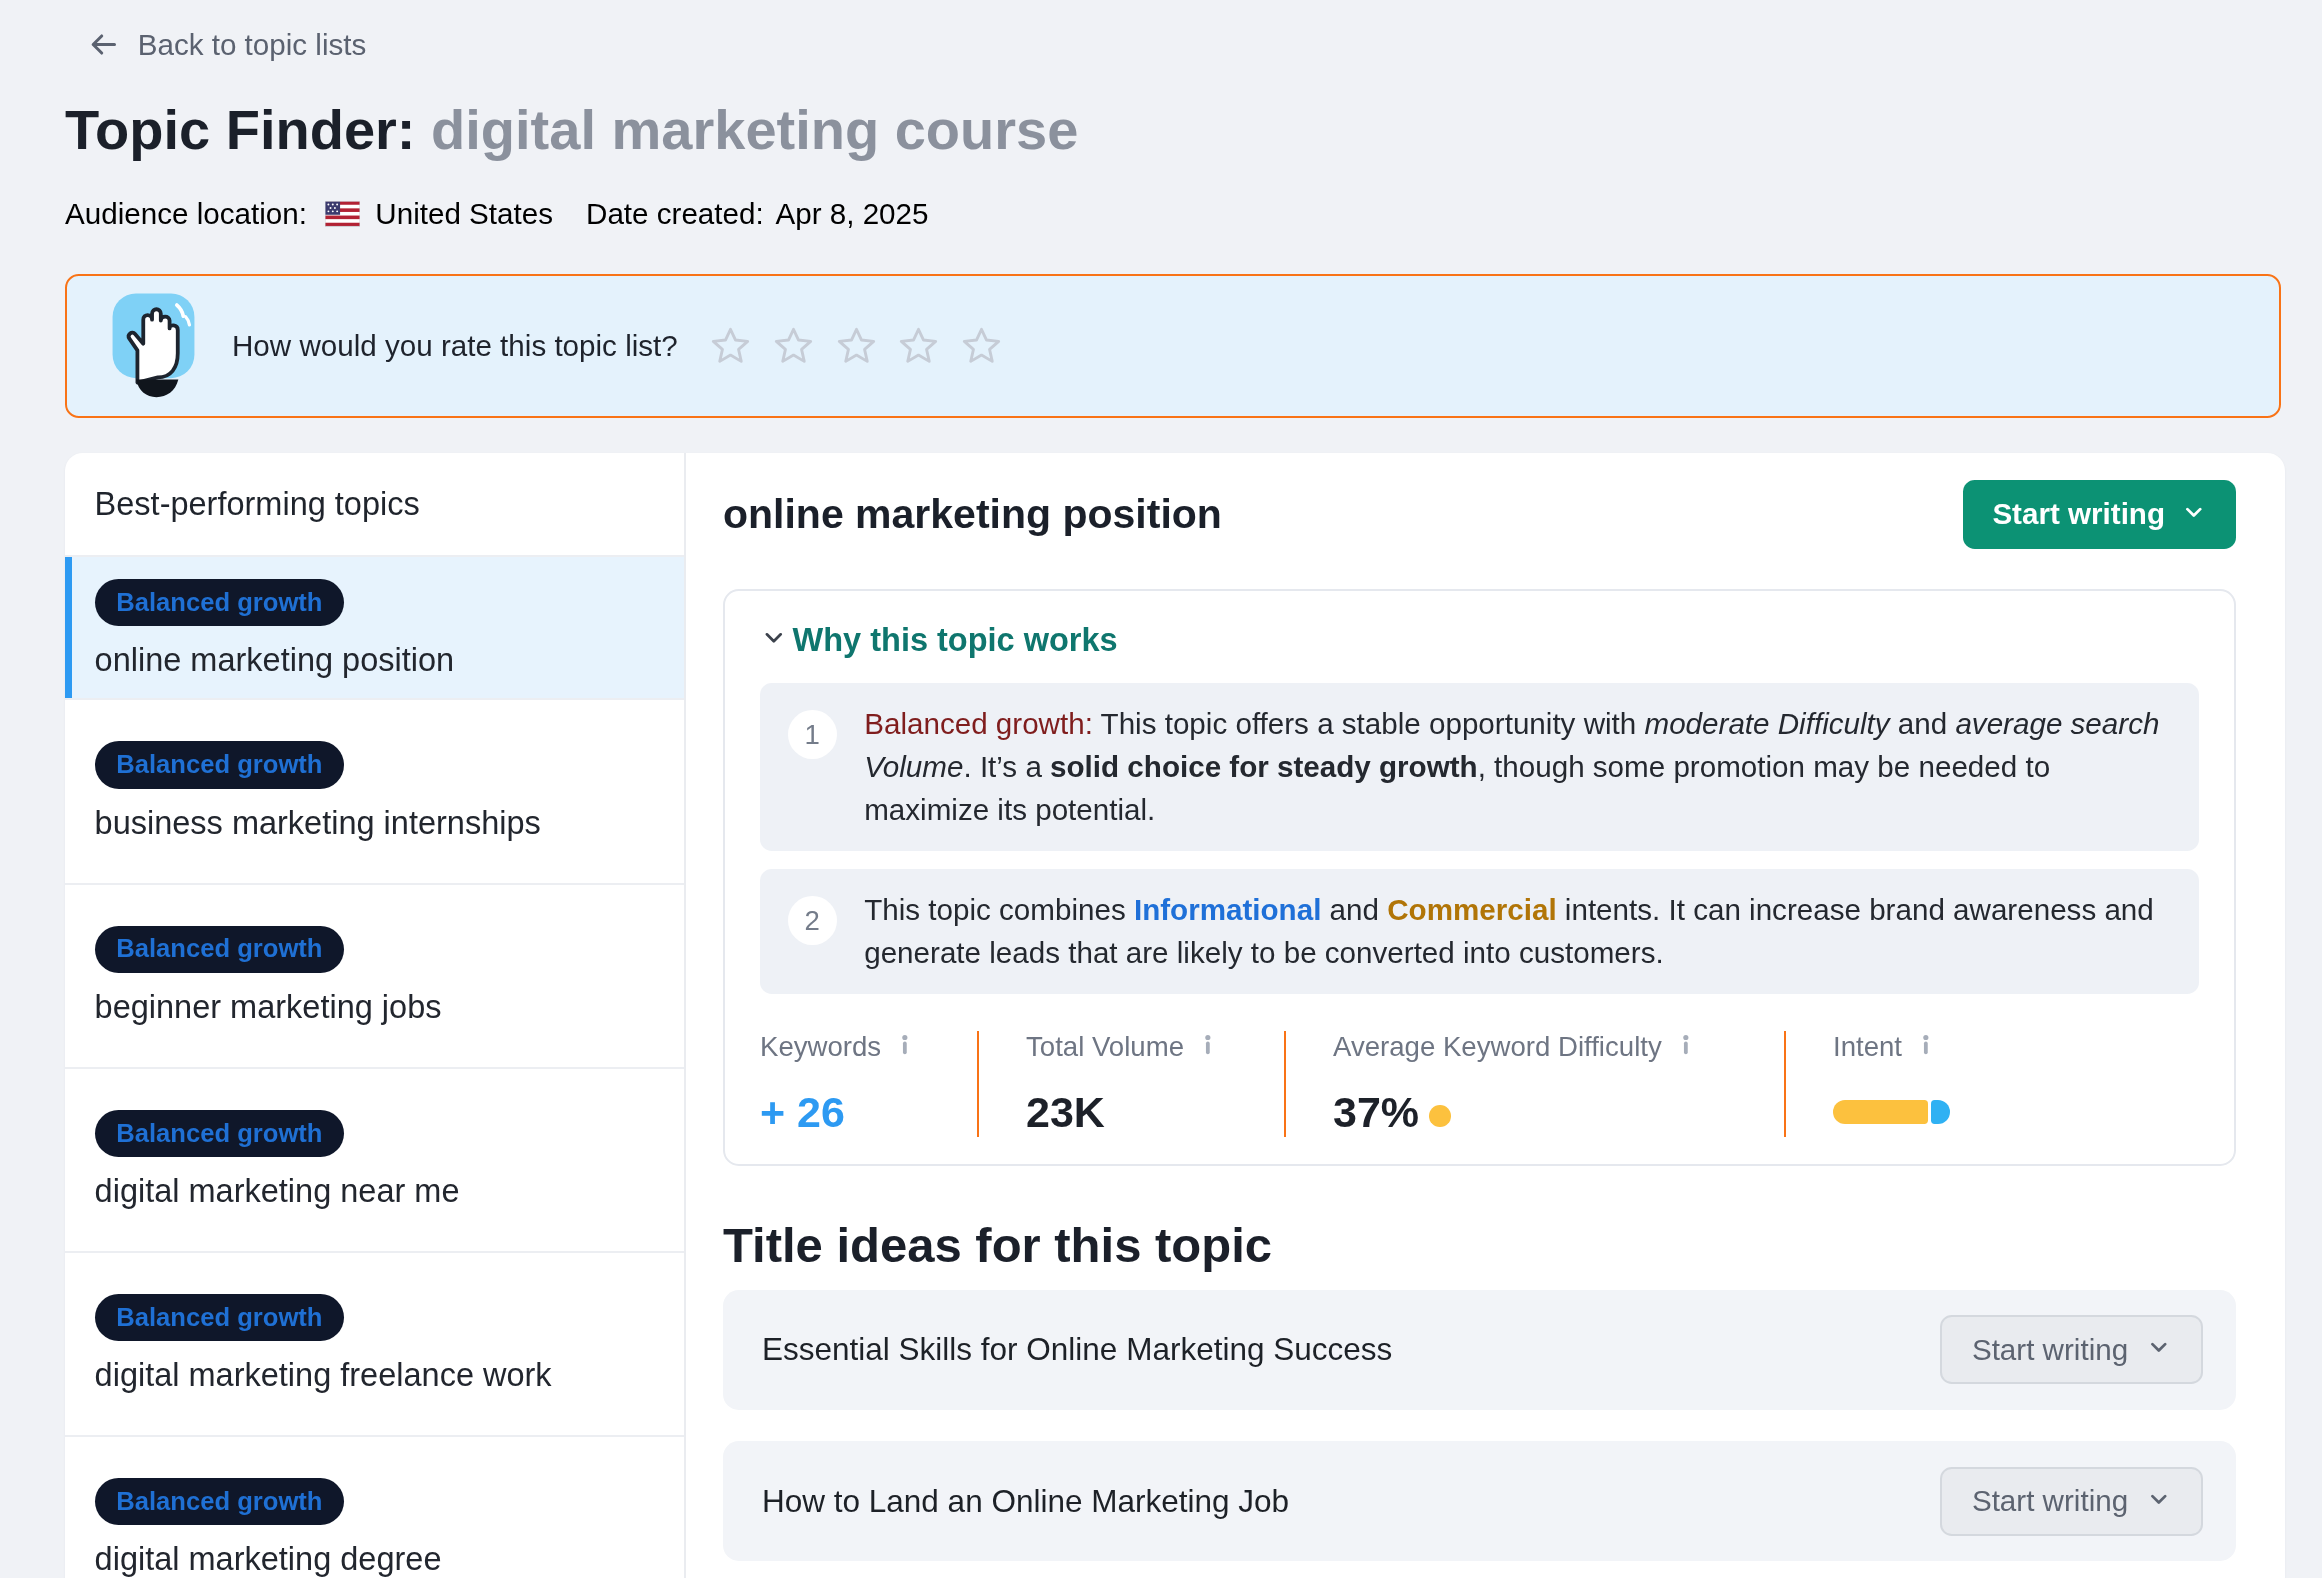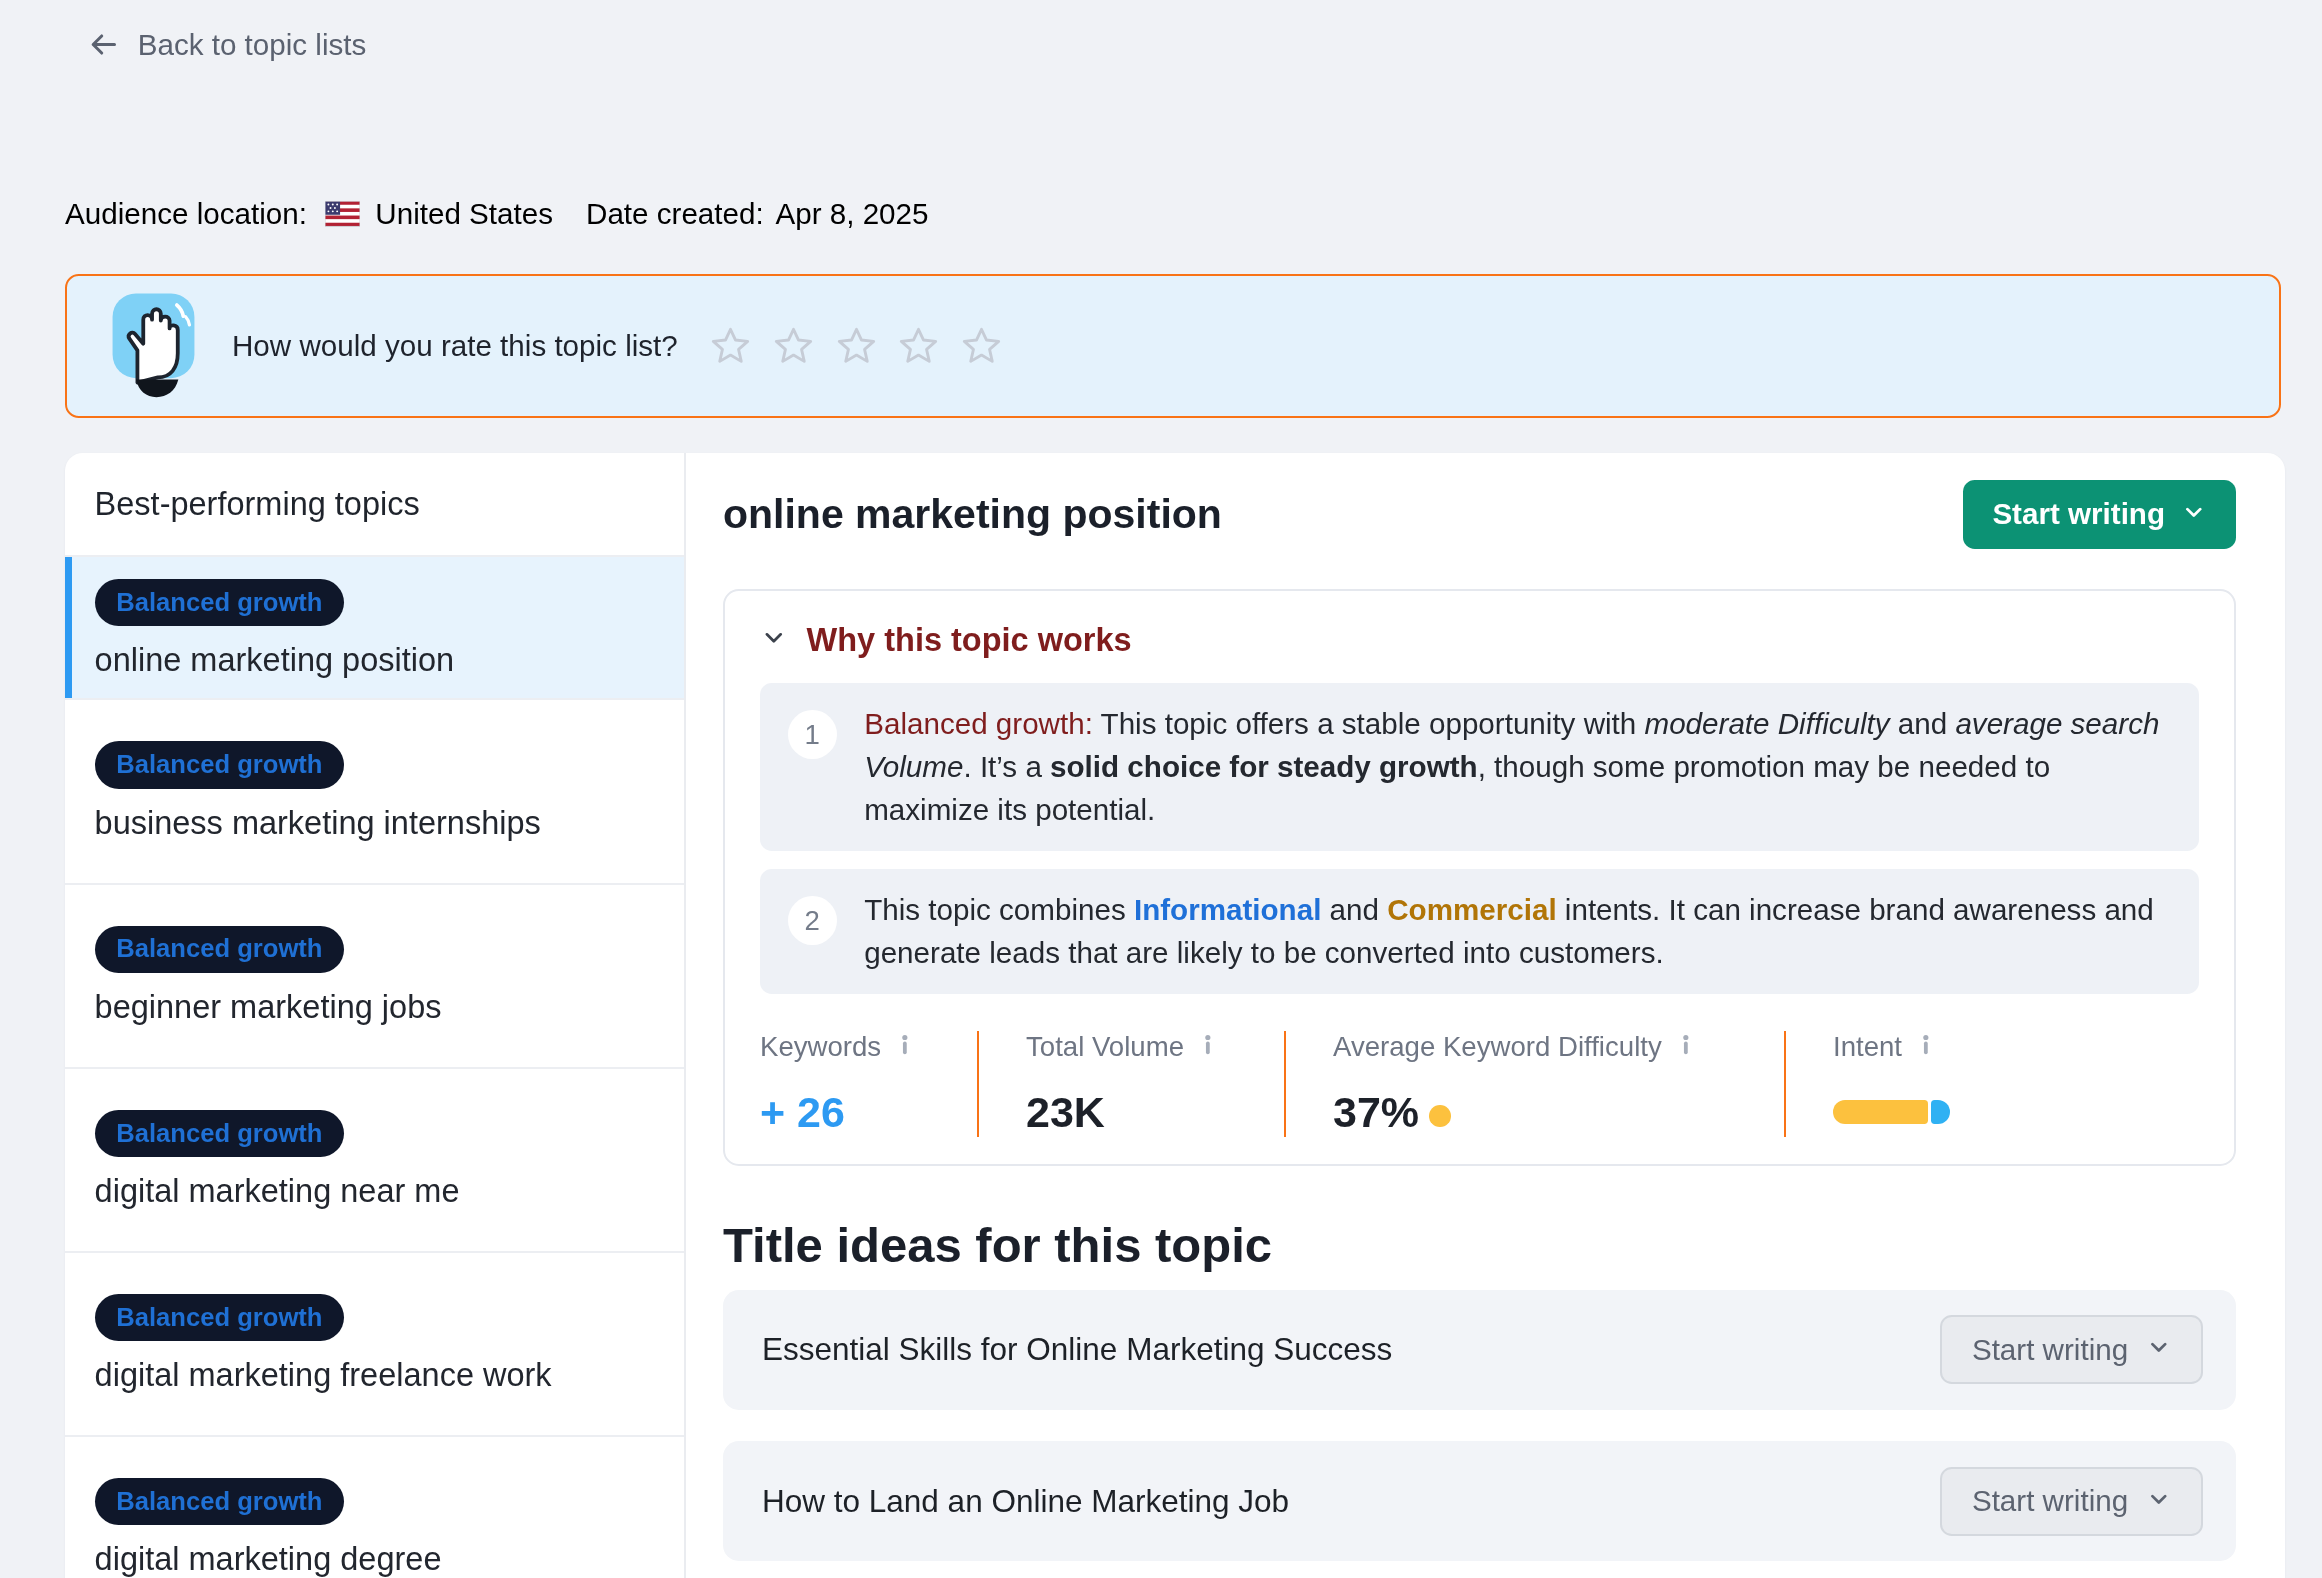--- a/index.html
+++ b/index.html
@@ -45,21 +45,21 @@
   .main{flex:1;box-sizing:border-box;padding:26.6px 49px 0 37px;min-width:0;}
   .main-head{display:flex;align-items:center;justify-content:space-between;height:69px;}
   .topic-heading{font-size:41px;font-weight:700;color:#1b202a;margin:0;}
   .btn-green{display:flex;align-items:center;gap:15.8px;background:#0c9274;color:#fff;
              font-size:29.6px;font-weight:600;border:none;border-radius:11.8px;height:69px;
              padding:0 29.6px;cursor:pointer;font-family:inherit;}
 
   
   .why{margin-top:40px;background:#fff;border:2px solid #e5e8ee;border-radius:15.8px;
        padding:31.5px 35px 27.6px;box-sizing:border-box;}
-  .why-head{display:flex;align-items:center;gap:19px;font-size:32.5px;font-weight:700;color:#7f1d1d;cursor:pointer;}
+  .why-head{display:flex;align-items:center;gap:5px;font-size:32.5px;font-weight:700;color:#0f766e;cursor:pointer;}
   .why-box{display:flex;align-items:flex-start;background:#eef1f6;border-radius:11.8px;
            padding:19.7px 27.6px;margin-top:23.6px;}
   .why-box + .why-box{margin-top:17.7px;}
   .why-box .num{flex:none;width:49px;height:49px;border-radius:50%;background:#fff;color:#747c8a;
                 font-size:27.6px;display:flex;align-items:center;justify-content:center;
                 margin-right:27.6px;margin-top:7.9px;}
   .why-box .rich{font-size:29.6px;line-height:43px;color:#24282f;max-width:1325px;}
   .seg-link-bold{color:#7f1d1d;font-weight:400;margin-top:44px;}
   .seg-italic{font-style:italic;}
   .seg-bold{font-weight:700;}
@@ -100,20 +100,21 @@
 
   <div class="back">
     <span>
       <svg width="33" height="33" viewBox="0 0 24 24">
           <path d="M20 12H4.5M4.5 12l6.2-6.2M4.5 12l6.2 6.2" stroke="#5b6270" stroke-width="2.2" fill="none" stroke-linecap="round" stroke-linejoin="round"></path>
         </svg>
     </span>
     <span>Back to topic lists</span>
   </div>
 
+  <div class="page-title"><span>Topic Finder: </span><span class="query">digital marketing course</span></div>
 
   <div class="meta">
     <span>Audience location:</span>
     <span class="flag">
       <svg width="35" height="25.6" viewBox="0 0 36 26">
         <rect width="36" height="26" fill="#ffffff"></rect>
         <rect y="0" width="36" height="3.7" fill="#b22234"></rect>
           <rect y="7.4" width="36" height="3.7" fill="#b22234"></rect>
         <rect y="14.8" width="36" height="3.7" fill="#b22234"></rect>
           <rect y="22.2" width="36" height="3.8" fill="#b22234"></rect>

